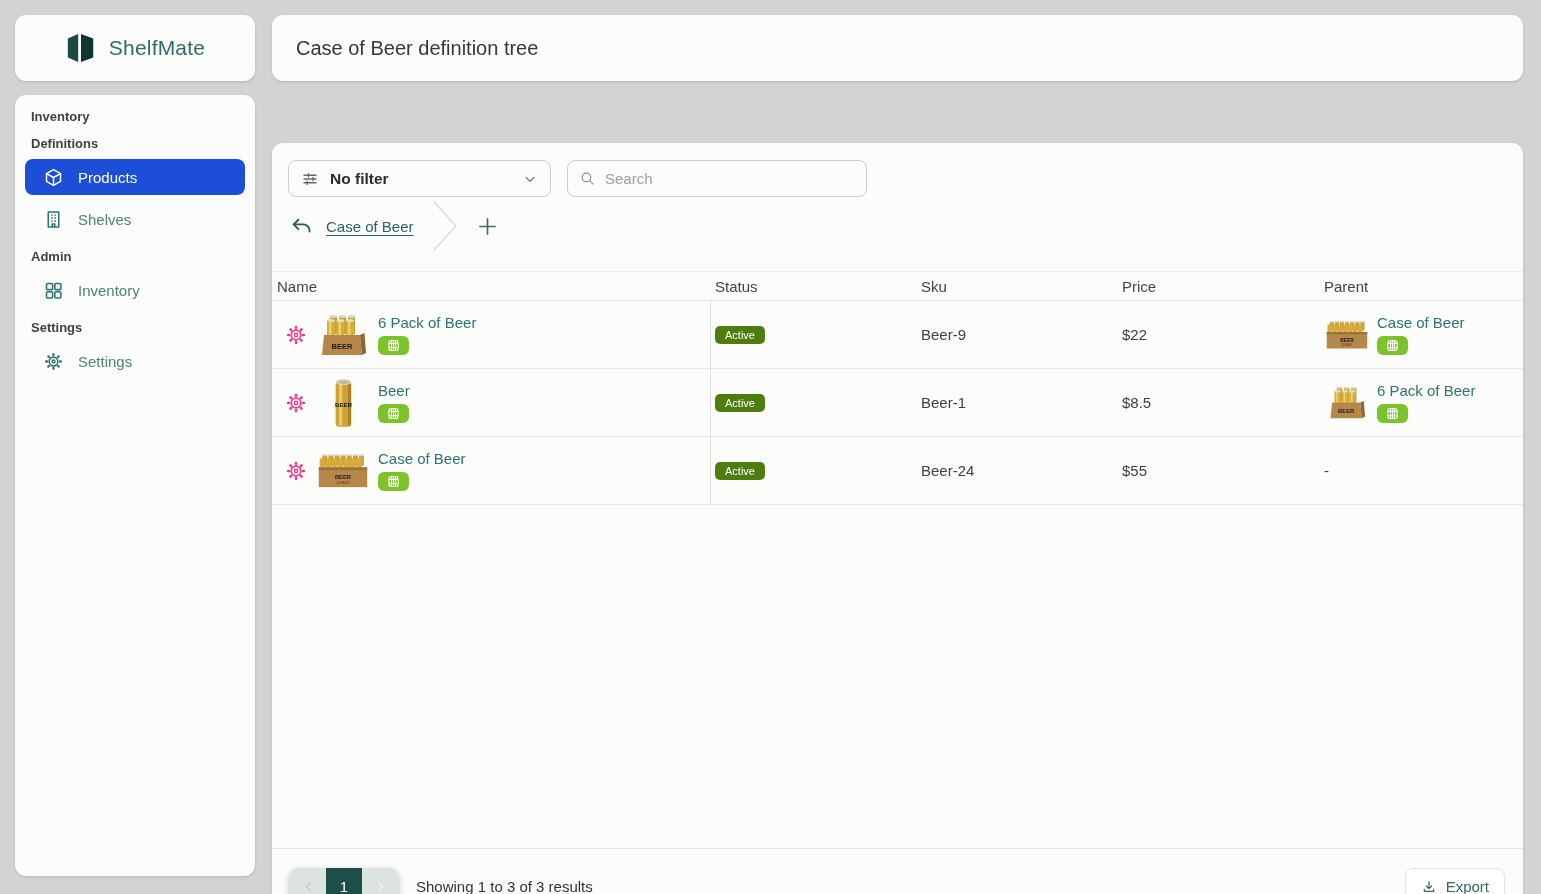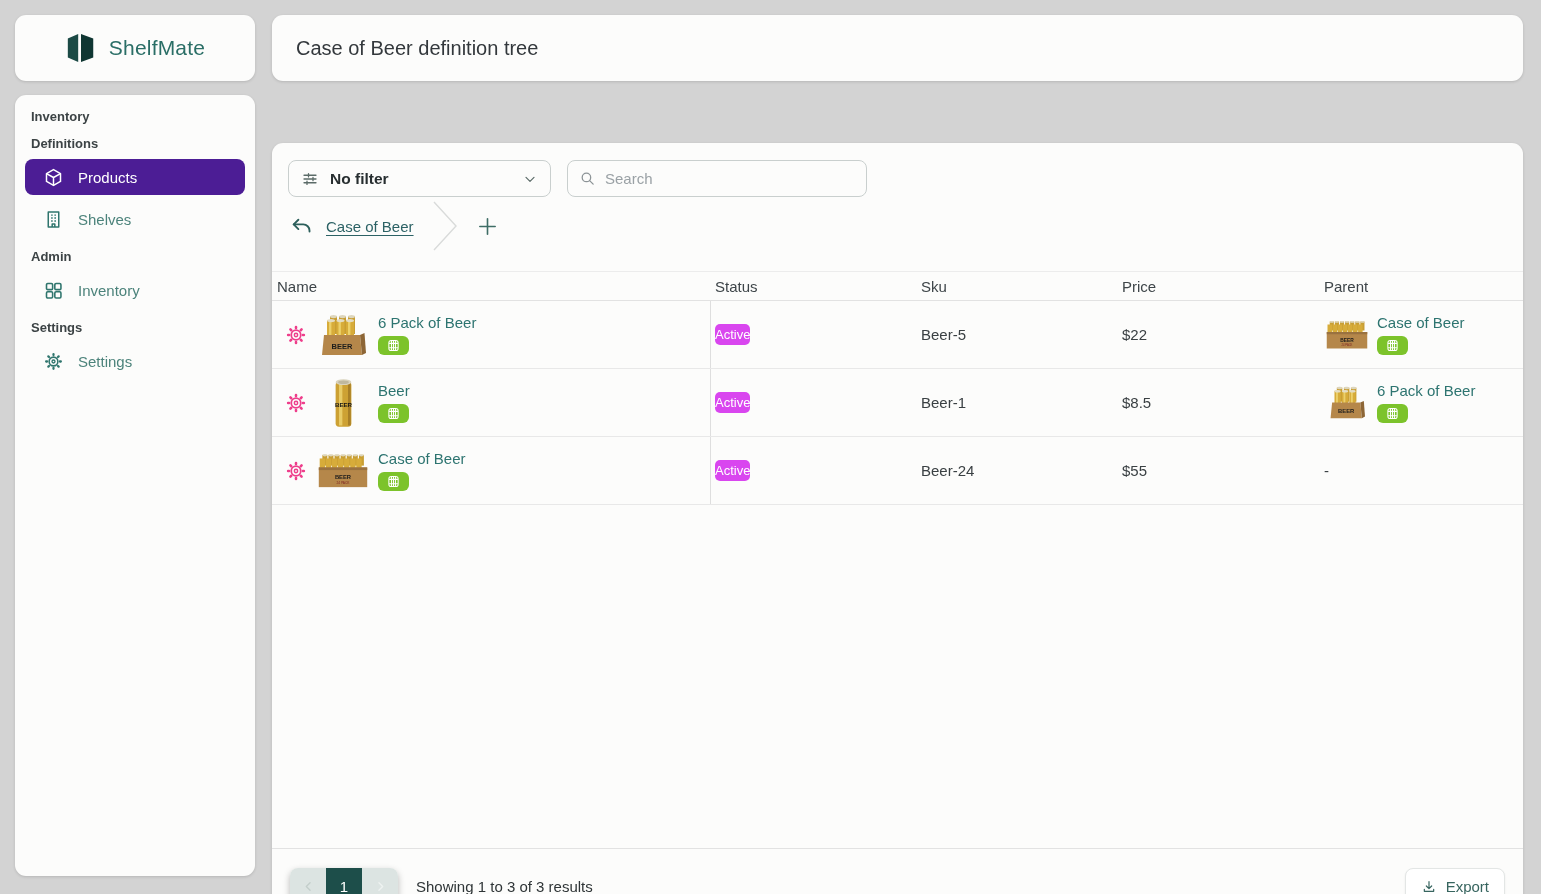--- a/index.html
+++ b/index.html
@@ -26,21 +26,21 @@
   
   #sidebar-card { left:15px; top:95px; width:240px; height:781px; padding:10px 6px; }
   .side-label { font-size:13px; font-weight:600; color:#3c4345; margin:12px 10px 8px; }
   .side-label:first-child { margin-top:4px; }
   .side-item {
     height:36px; display:flex; align-items:center; gap:14px;
     padding:0 6px 0 17px; margin:2px 4px 6px; border-radius:8px;
     color:#4c837b; font-size:15px; cursor:pointer;
   }
   .side-item .sicon { width:22px; height:22px; display:flex; align-items:center; justify-content:center; color:#2f756d; }
-  .side-item.active { background:#4c1d95; color:#fff; }
+  .side-item.active { background:#1d4ed8; color:#fff; }
   .side-item.active .sicon { color:#fff; }
   
   #main-card { left:272px; top:95px; width:1251px; height:781px; overflow:hidden;margin-top:48px; }
   .filter-select {
     position:absolute; left:16px; top:17px; width:263px; height:37px;
     border:1px solid #c9cfce; border-radius:8px;
     display:flex; align-items:center; gap:11px; padding:0 12px; cursor:pointer; background:#fcfcfb;
   }
   .filter-label { flex:1; font-size:15.5px; font-weight:600; color:#272e30; }
   .filter-select .ficon, .filter-select .cicon { color:#5b6b68; display:flex; }
@@ -72,22 +72,22 @@
   }
   .row-gear { width:24px; display:flex; justify-content:center; color:#ee3e8b; cursor:pointer; flex:0 0 auto; }
   .pimg { width:58px; display:flex; justify-content:center; align-items:center; flex:0 0 auto; }
   .name-block { display:flex; flex-direction:column; align-items:flex-start; gap:5px; }
   .prod-link { color:#2d7470; cursor:pointer; }
   .keg-badge {
     background:#7cc32b; border-radius:6px; padding:3px 9px;
     display:inline-flex; align-items:center; color:#fff;
   }
   .status-pill {
-    display:inline-block; background:#d946ef; color:#fff;
-    font-size:13px; font-weight:500; padding:3px 0; border-radius:5px;
+    display:inline-block; background:#4d7c0f; color:#fff;
+    font-size:11px; font-weight:500; padding:3px 10px; border-radius:5px;
   }
   .parent-cell { display:flex; align-items:center; gap:7px; }
   .parent-img { width:46px; display:flex; justify-content:center; flex:0 0 auto; }
   .dash { color:#3a4043; }
   
   .tfoot {
     position:absolute; left:0; right:0; bottom:0; height:76px;
     border-top:1px solid #e2e2e2; display:flex; align-items:center; padding:0 18px;
   }
   .pager { display:flex; border-radius:8px; overflow:hidden; box-shadow:0 3px 7px rgba(0,0,0,.28); }
@@ -267,21 +267,21 @@
           <span class="prod-link">6 Pack of Beer</span>
           <span class="keg-badge">
             <svg width="13" height="13" viewBox="0 0 14 14" fill="none" stroke="#fff" stroke-width="1.1">
               <rect x="2" y="1.5" width="10" height="11" rx="2.6"></rect>
               <path d="M4.9 1.6v10.8M7 1.5v11M9.1 1.6v10.8M2.2 4.7h9.6M2.2 9.3h9.6"></path>
             </svg>
           </span>
         </span>
       </div>
       <div><span class="status-pill">Active</span></div>
-      <div>Beer-5</div>
+      <div>Beer-9</div>
       <div>$22</div>
       <div class="parent-cell">
         <span class="parent-img">
           <svg width="44" height="30" viewBox="0 0 58 40">
             <g>
               <rect x="6" y="2" width="5.5" height="12" fill="#c89e33"></rect>
                 <ellipse cx="8.7" cy="2.5" rx="2.7" ry="1.2" fill="#ddd6bd"></ellipse>
               <rect x="12.8" y="2" width="5.5" height="12" fill="#c89e33"></rect>
                 <ellipse cx="15.5" cy="2.5" rx="2.7" ry="1.2" fill="#ddd6bd"></ellipse>
               <rect x="19.6" y="2" width="5.5" height="12" fill="#c89e33"></rect>

